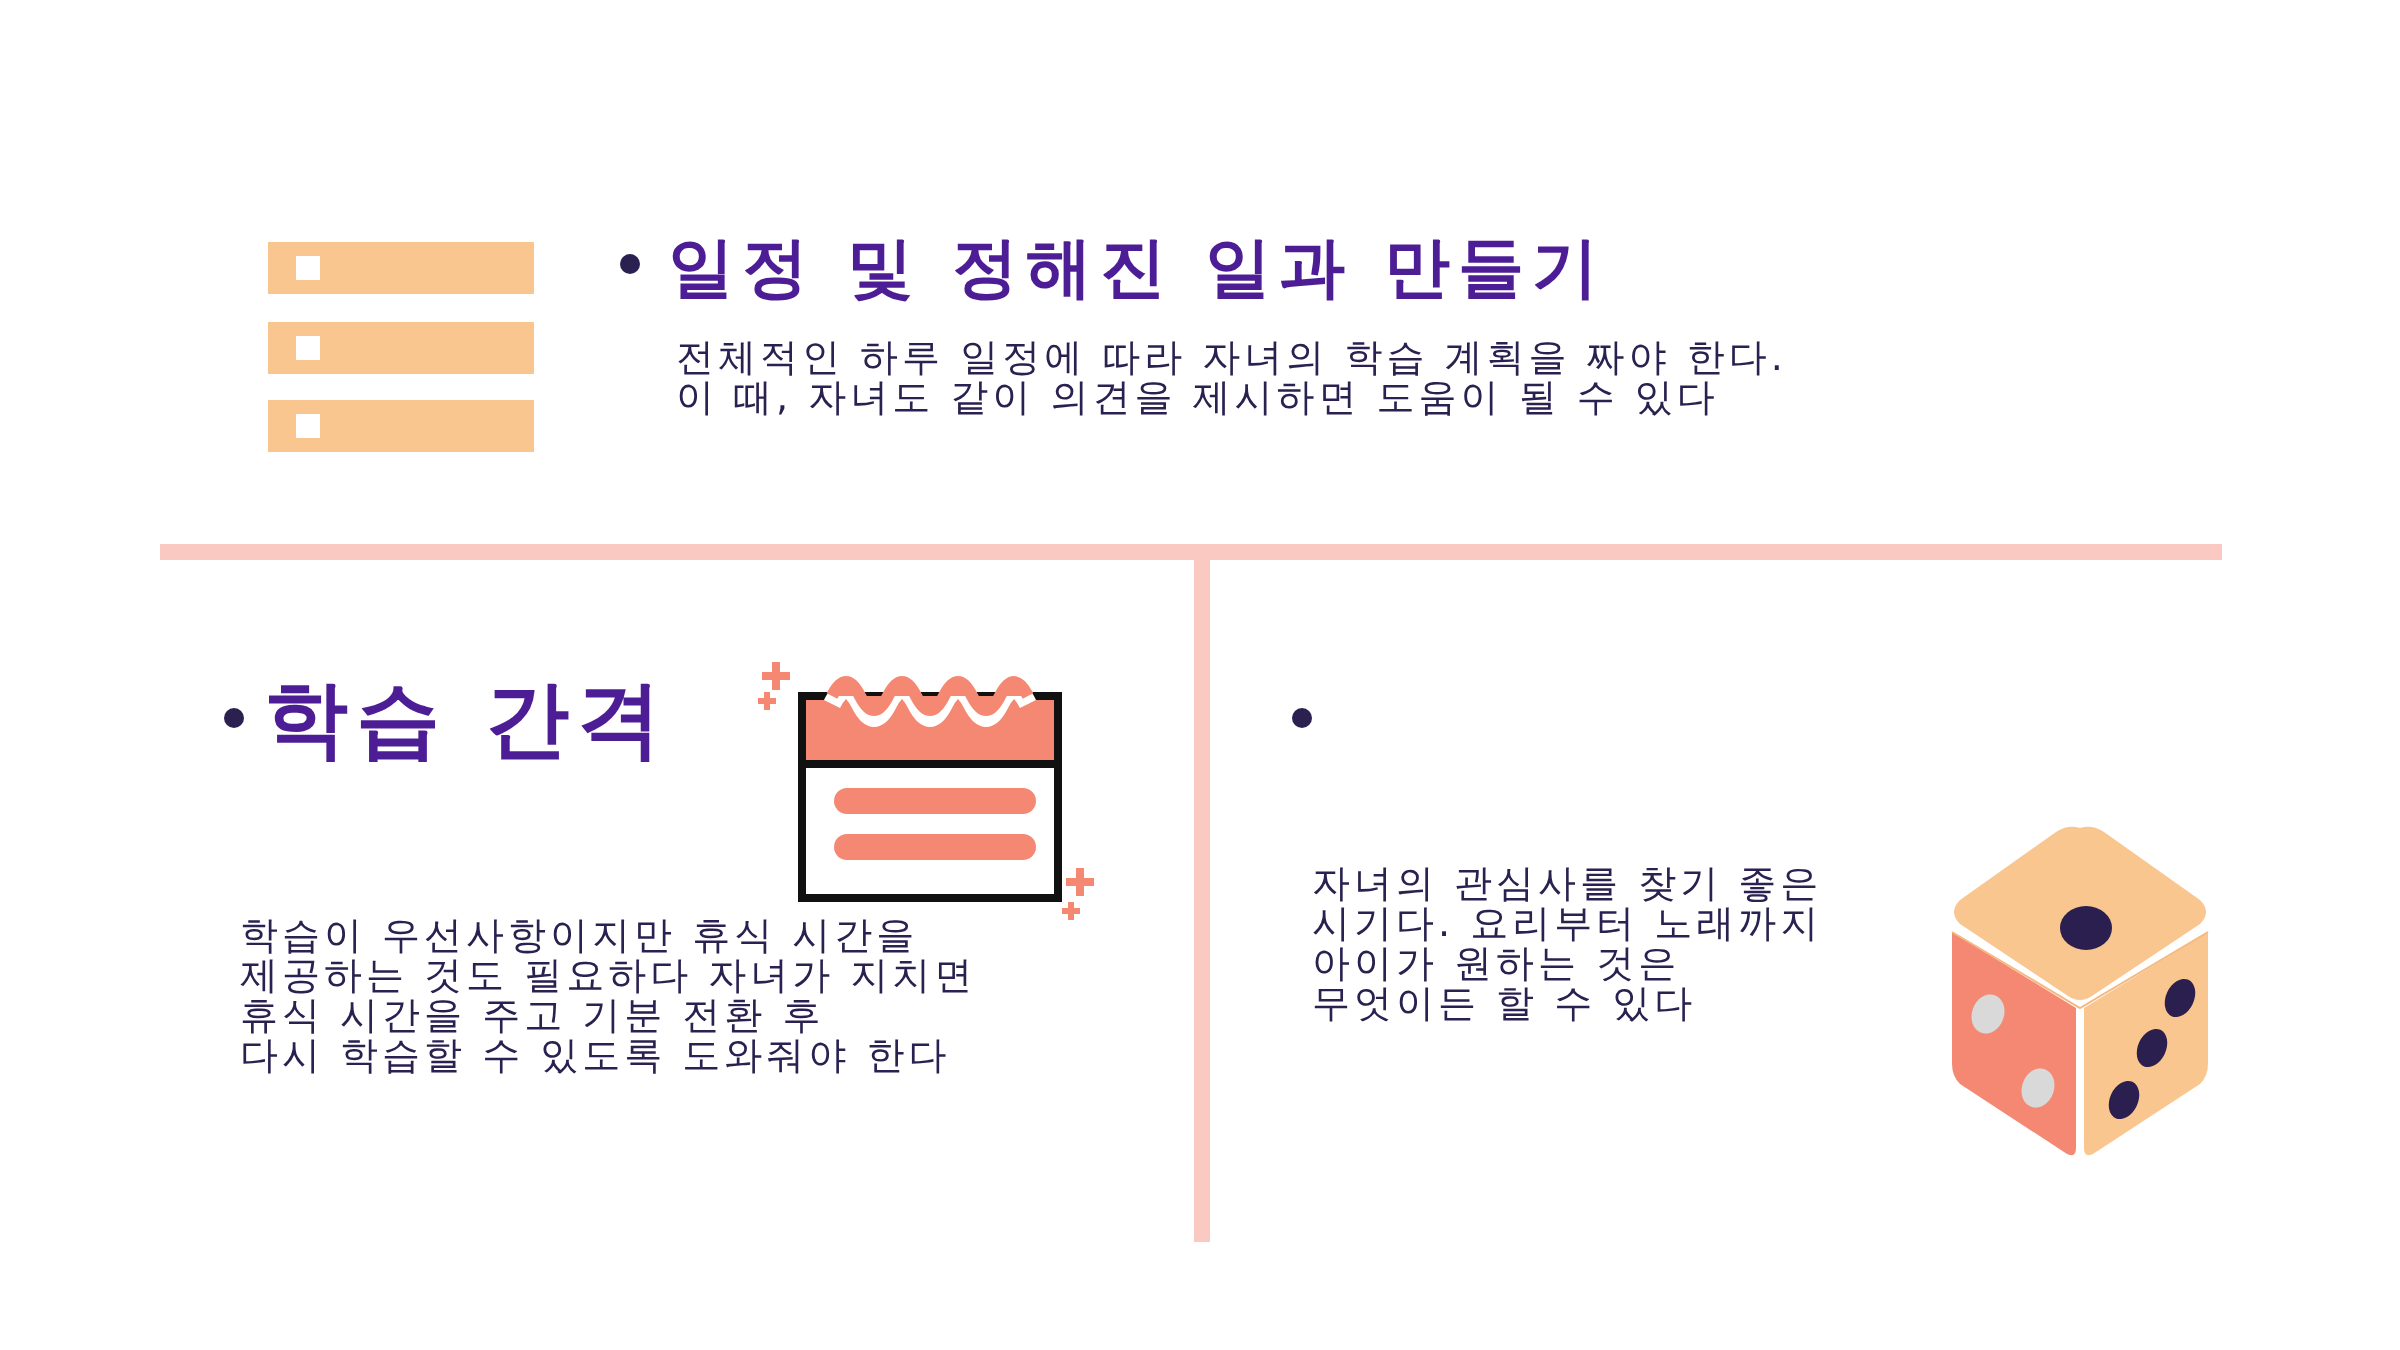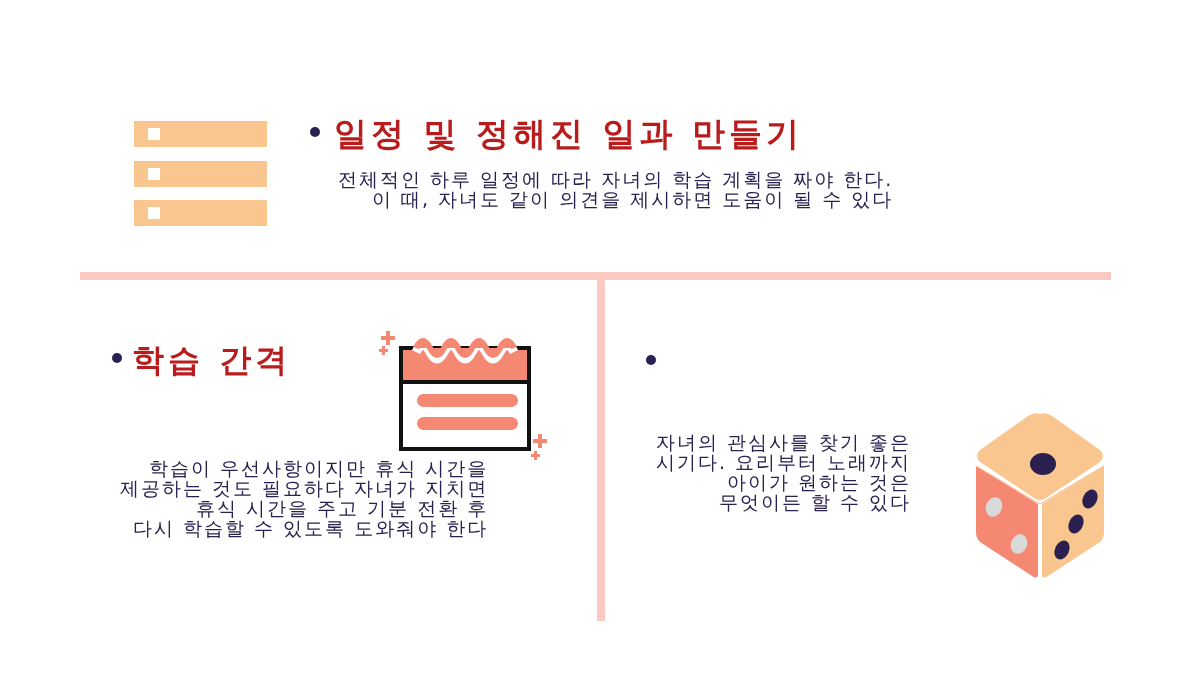--- a/index.html
+++ b/index.html
@@ -1,19 +1,19 @@
 <!DOCTYPE html>
 <html><head>
 <meta charset="utf-8">
 <style>
   html,body{margin:0;padding:0;}
   body{width:1200px;height:675px;background:#ffffff;position:relative;overflow:hidden;font-family:"DejaVu Sans","Liberation Sans",sans-serif;color:#2a2150;}
   .abs{position:absolute;}
-  .title{font-weight:bold;color:#b91c1c;letter-spacing:4px;}
-  .body-text{font-size:19px;line-height:20px;color:#2a2150;letter-spacing:2px;white-space:pre;text-align:right;}
+  .title{font-weight:bold;color:#4c1d95;letter-spacing:4px;}
+  .body-text{font-size:19px;line-height:20px;color:#2a2150;letter-spacing:2px;white-space:pre;}
   .bullet{display:inline-block;width:10px;height:10px;border-radius:50%;background:#2a2150;vertical-align:middle;margin-right:14px;position:relative;top:-4px;}
   .hline{background:#f9c9c2;}
   .list-bar{position:absolute;left:134px;width:133px;height:26px;background:#fac68f;}
   .list-bar .chk{position:absolute;left:14px;top:7px;width:12px;height:12px;background:#fff;}
 </style>
 </head>
 <body>
 
 <div>
   <div class="list-bar" style="top:121px;">
@@ -29,21 +29,21 @@
 
 <div class="abs title" style="left:310px;top:114px;font-size:33px;line-height:40px;">
   <span class="bullet"></span><span>일정 및 정해진 일과 만들기</span>
 </div>
 <div class="abs body-text" style="left:338px;top:169px;">전체적인 하루 일정에 따라 자녀의 학습 계획을 짜야 한다.
 이 때, 자녀도 같이 의견을 제시하면 도움이 될 수 있다</div>
 
 <div class="abs hline" style="left:80px;top:272px;width:1031px;height:8px;"></div>
 <div class="abs hline" style="left:597px;top:276px;width:8px;height:345px;"></div>
 
-<div class="abs title" style="left:112px;top:342px;font-size:32px;line-height:36px;">
+<div class="abs title" style="left:112px;top:342px;font-size:42px;line-height:36px;">
   <div><span class="bullet" style="margin-right:10px;"></span><span>학습 간격</span></div>
 </div>
 
 <svg class="abs" style="left:376px;top:326px;" width="180" height="140" viewBox="0 0 180 140">
 
   <g fill="#f58873">
     <rect x="10" y="5" width="4" height="14"></rect>
       <rect x="5" y="10" width="14" height="4"></rect>
     <rect x="6" y="20" width="3" height="9"></rect>
       <rect x="3" y="23" width="9" height="3"></rect>

